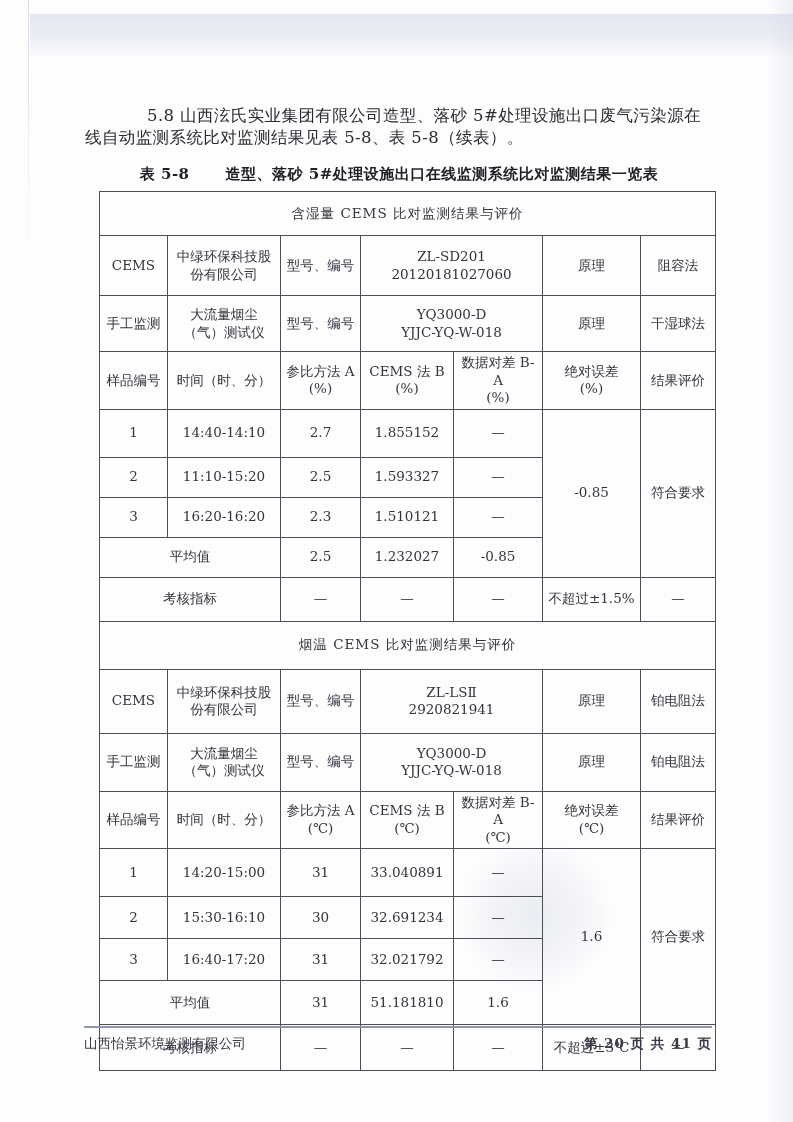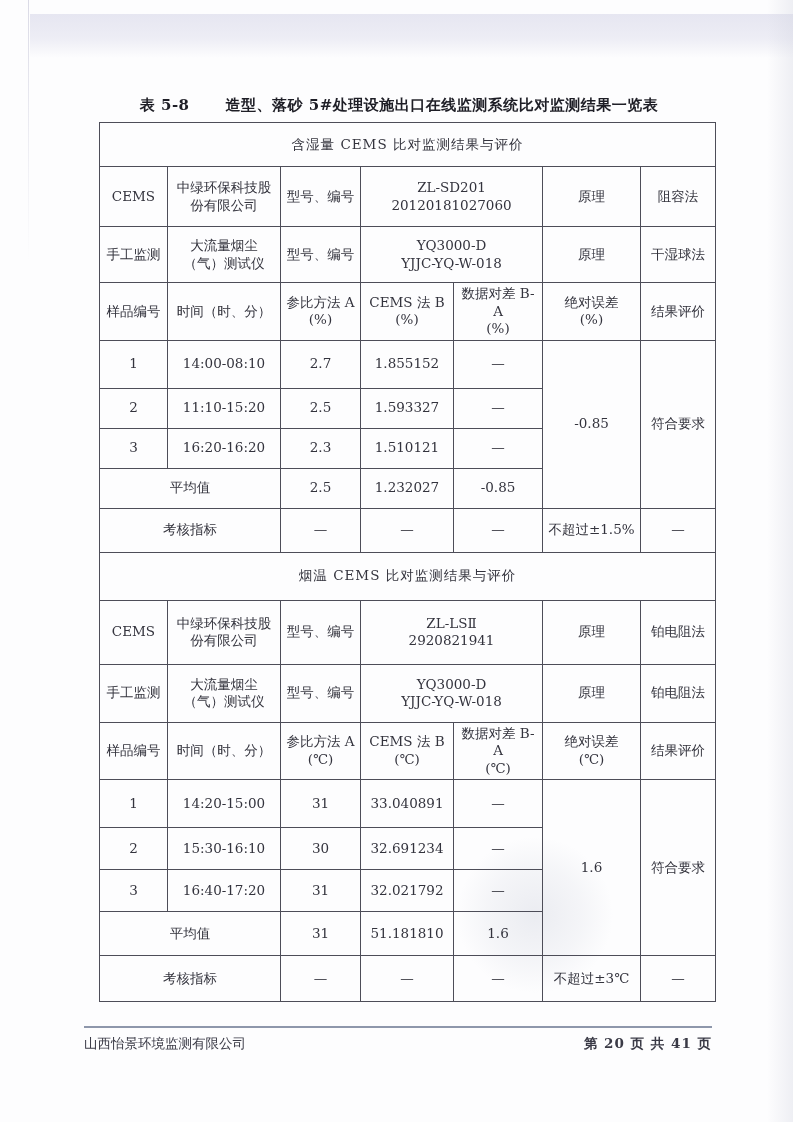--- a/index.html
+++ b/index.html
@@ -79,20 +79,21 @@
 </head>
 <body>
 
 <div class="scan-band"></div>
 <div class="scan-line"></div>
 <div class="scan-fold"></div>
 <div class="scan-edge"></div>
 
 <div class="content">
 
+  <p class="intro">5.8 山西泫氏实业集团有限公司造型、落砂 5#处理设施出口废气污染源在线自动监测系统比对监测结果见表 5-8、表 5-8（续表）。</p>
 
   <div class="caption">
     <span class="cap-label">表 5-8</span><span>造型、落砂 5#处理设施出口在线监测系统比对监测结果一览表</span>
   </div>
 
   <table class="cmp">
     <colgroup>
       <col style="width:68px">
         <col style="width:113px">
         <col style="width:80px">
@@ -154,21 +155,21 @@
             <div>绝对误差</div>
             <div>(%)</div>
           </td>
       <td class="hdr">
             <div>结果评价</div>
           </td>
     </tr>
 
     <tr class="h-t1-r1">
       <td>1</td>
-      <td>14:00-08:10</td>
+      <td>14:40-14:10</td>
       <td>2.7</td>
       <td>1.855152</td>
       <td>—</td>
       <td rowspan="4">-0.85</td>
       <td rowspan="4">符合要求</td>
     </tr>
     <tr class="h-t1-r2">
       <td>2</td>
       <td>11:10-15:20</td>
       <td>2.5</td>

